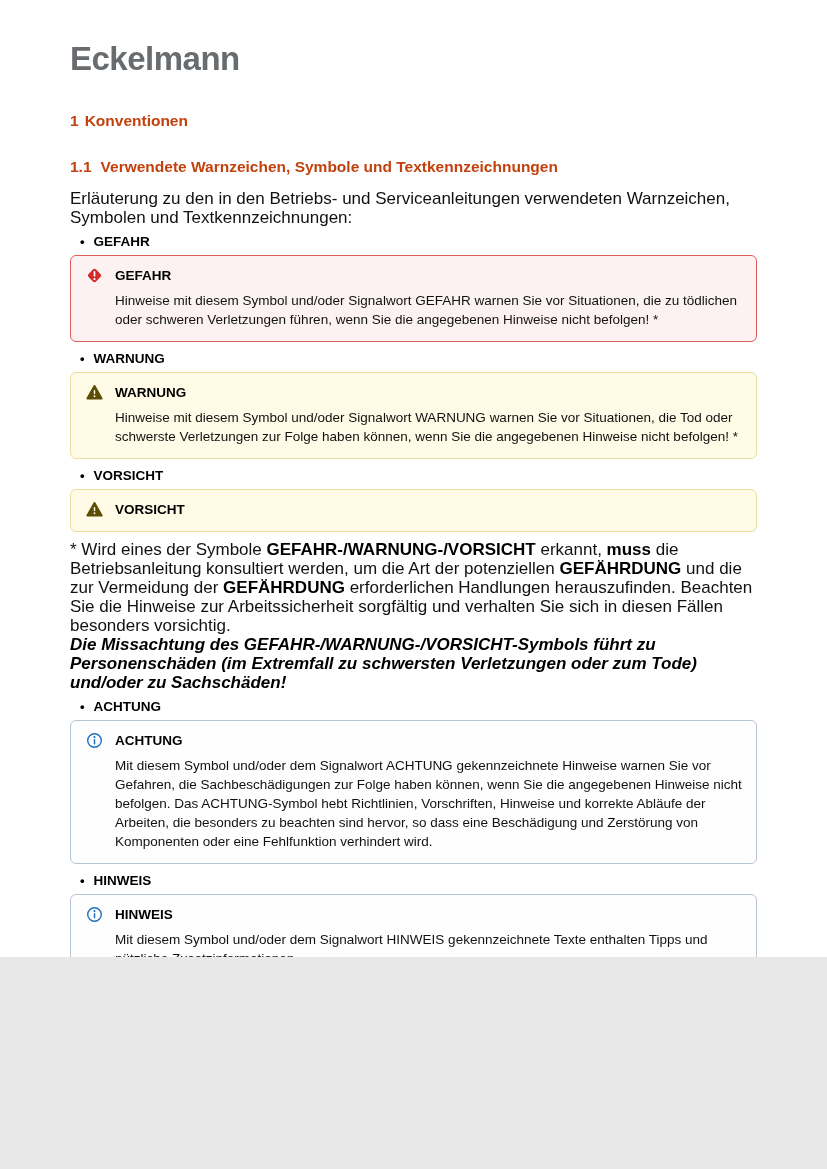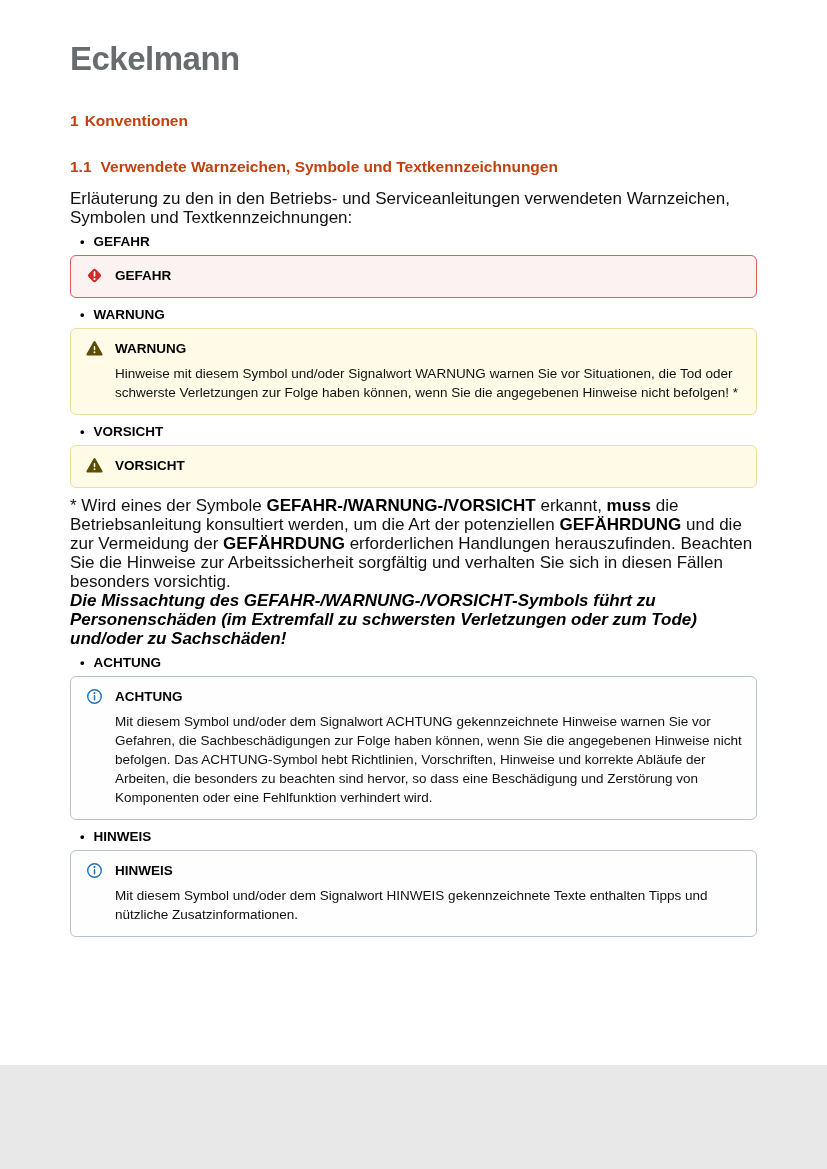--- a/index.html
+++ b/index.html
@@ -1,18 +1,18 @@
 <!DOCTYPE html>
 <html><head>
 <meta charset="utf-8">
 <style>
   * { margin:0; padding:0; box-sizing:border-box; }
   html,body { background:#e8e8e8; }
   .page {
-    width:827px; height:1065px;
+    width:827px; height:957px;
     background:#ffffff;
     position:relative;
     font-family:"Liberation Sans", sans-serif;
     color:#111;
     overflow:hidden;
   }
   .content { padding:42px 70px 0 70px; }
 
   .logo {
     font-size:33px; font-weight:bold; letter-spacing:-0.5px;
@@ -97,20 +97,21 @@
     </div>
     <div class="notice danger">
       <div class="notice-head">
         <svg class="notice-icon" viewBox="0 0 17 17">
           <rect x="3.2" y="3.2" width="10.6" height="10.6" rx="2.2" fill="#d42a2a" transform="rotate(45 8.5 8.5)"></rect>
           <rect x="7.65" y="4.1" width="1.7" height="5.6" rx="0.85" fill="#ffffff"></rect>
           <circle cx="8.5" cy="12" r="1.1" fill="#ffffff"></circle>
         </svg>
         <span class="notice-title">GEFAHR</span>
       </div>
+      <div class="notice-body">Hinweise mit diesem Symbol und/oder Signalwort GEFAHR warnen Sie vor Situationen, die zu tödlichen oder schweren Verletzungen führen, wenn Sie die angegebenen Hinweise nicht befolgen! *</div>
     </div>
 
     <div class="bullet-row">
       <span class="bullet-dot"></span>
       <span>WARNUNG</span>
     </div>
     <div class="notice warning">
       <div class="notice-head">
         <svg class="notice-icon" viewBox="0 0 17 17">
           <path d="M8.5 2 L15.6 14.6 H1.4 Z" fill="#5c4d05" stroke="#5c4d05" stroke-width="2" stroke-linejoin="round"></path>

